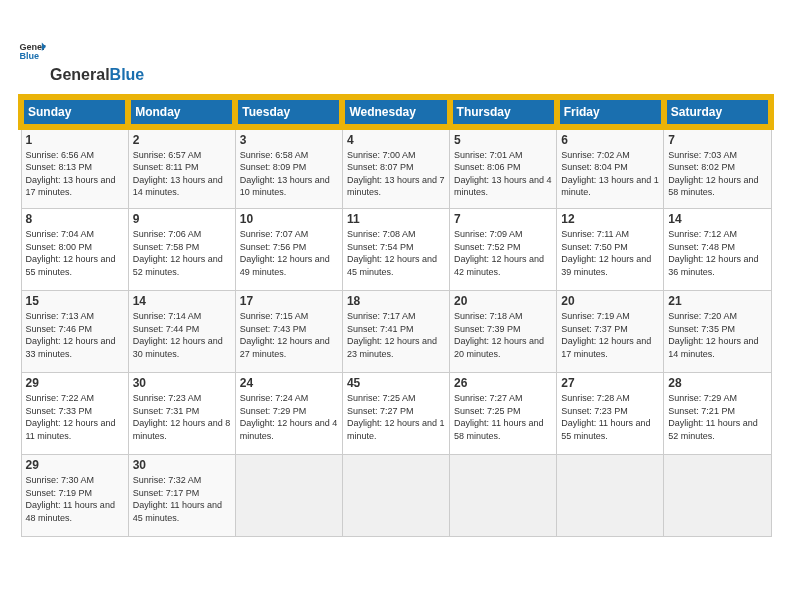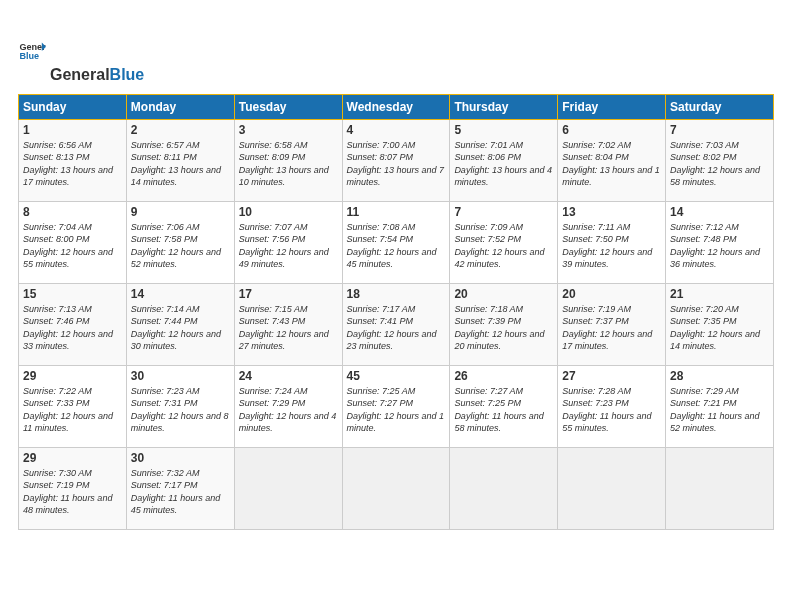--- a/index.html
+++ b/index.html
@@ -46,21 +46,21 @@
       border-collapse: collapse;
       table-layout: fixed;
     }
     .calendar th {
       background: #1a6faf;
       color: #fff;
       font-size: 12px;
       font-weight: bold;
       padding: 5px 4px;
       text-align: left;
-      border: 1px solid #eab308;
+      border: 6px solid #eab308;
     }
     .calendar td {
       border: 1px solid #ccc;
       vertical-align: top;
       padding: 3px 4px;
       font-size: 9.5px;
       color: #333;
       height: 82px;
       background: #fff;
     }
@@ -73,21 +73,20 @@
     .day-num {
       font-size: 12px;
       font-weight: bold;
       display: block;
       margin-bottom: 2px;
     }
     .day-info {
       font-size: 9px;
       line-height: 1.4;
       color: #333;
-      font-style: italic;
     }
     .empty-cell {
       background: #f0f0f0 !important;
     }
   </style>
 </head>
 <body>
 
 <div class="page">
   <div class="header">
@@ -168,21 +167,21 @@
           </td>
           <td>
             <span class="day-num">11</span>
             <div class="day-info">Sunrise: 7:08 AM<br>Sunset: 7:54 PM<br>Daylight: 12 hours and 45 minutes.</div>
           </td>
           <td>
             <span class="day-num">7</span>
             <div class="day-info">Sunrise: 7:09 AM<br>Sunset: 7:52 PM<br>Daylight: 12 hours and 42 minutes.</div>
           </td>
           <td>
-            <span class="day-num">13</span>
+            <span class="day-num">12</span>
             <div class="day-info">Sunrise: 7:11 AM<br>Sunset: 7:50 PM<br>Daylight: 12 hours and 39 minutes.</div>
           </td>
           <td>
             <span class="day-num">14</span>
             <div class="day-info">Sunrise: 7:12 AM<br>Sunset: 7:48 PM<br>Daylight: 12 hours and 36 minutes.</div>
           </td>
         </tr>
         <tr>
           <td>
             <span class="day-num">15</span>

